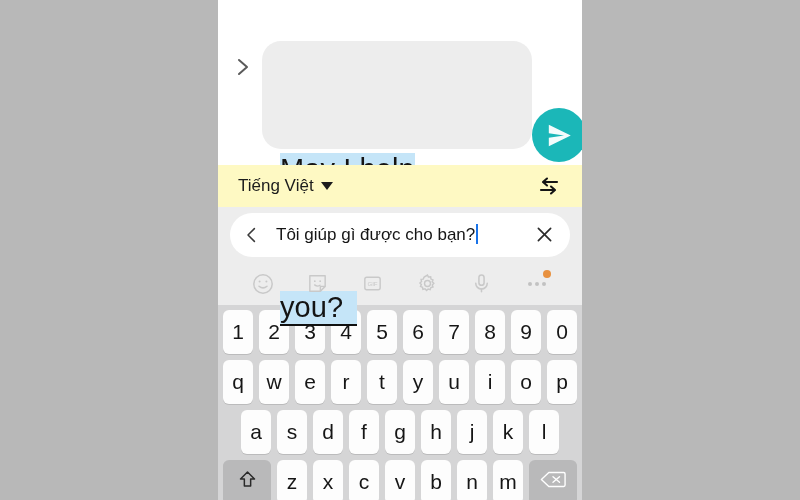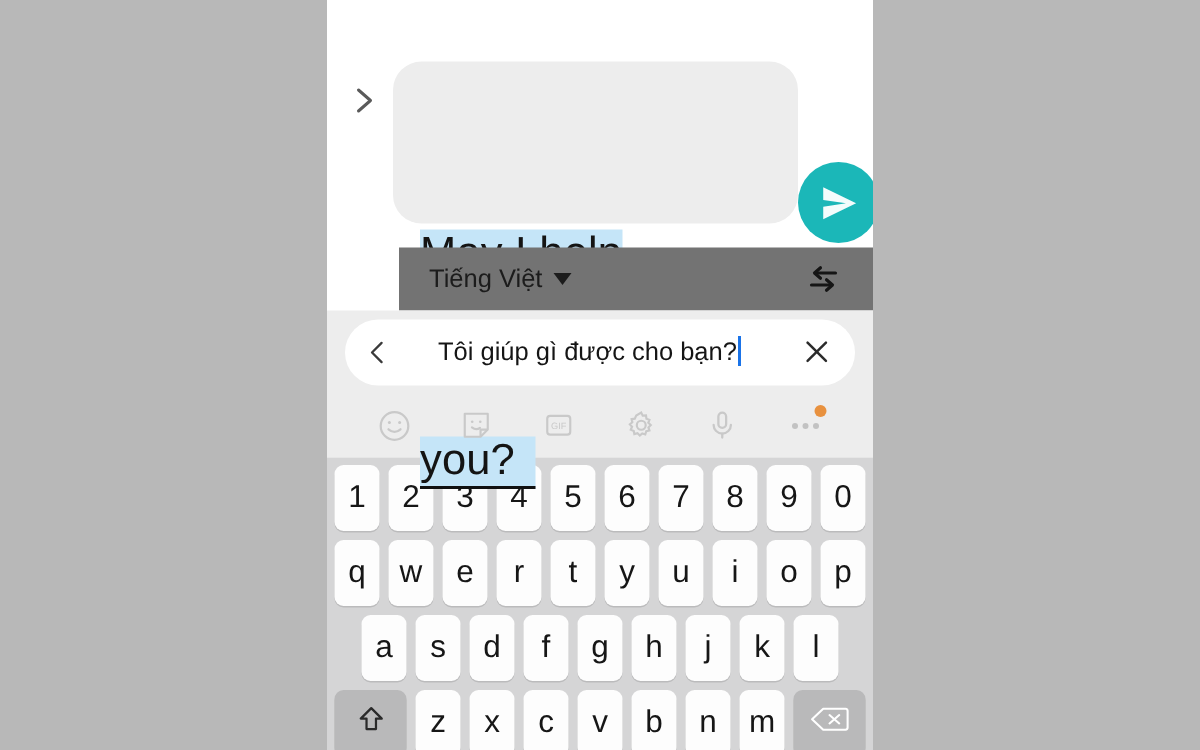--- a/index.html
+++ b/index.html
@@ -95,27 +95,26 @@
     border: none;
     cursor: pointer;
     padding: 0;
   }
   .send-btn svg { display: block; }
 
   
   .lang-bar {
     position: relative;
     height: 42px;
-    background: #737373;
+    background: #fef9c3;
     display: flex;
     align-items: center;
     justify-content: space-between;
     padding: 0 20px;
     box-sizing: border-box;
-    margin-left: 48px;
   }
 
   .lang-item {
     display: flex;
     align-items: center;
     gap: 7px;
     font-size: 17px;
     color: #1c1c1c;
     cursor: pointer;
     white-space: nowrap;
@@ -151,21 +150,21 @@
 
   .input-pill {
     flex: 1;
     height: 44px;
     background: #ffffff;
     border-radius: 22px;
     display: flex;
     align-items: center;
     padding: 0 14px 0 12px;
     box-sizing: border-box;
-    gap: 24px;
+    gap: 8px;
   }
 
   .back-chevron {
     width: 20px;
     height: 22px;
     flex: 0 0 auto;
     color: #3a3a3a;
     display: flex;
     align-items: center;
     justify-content: center;

